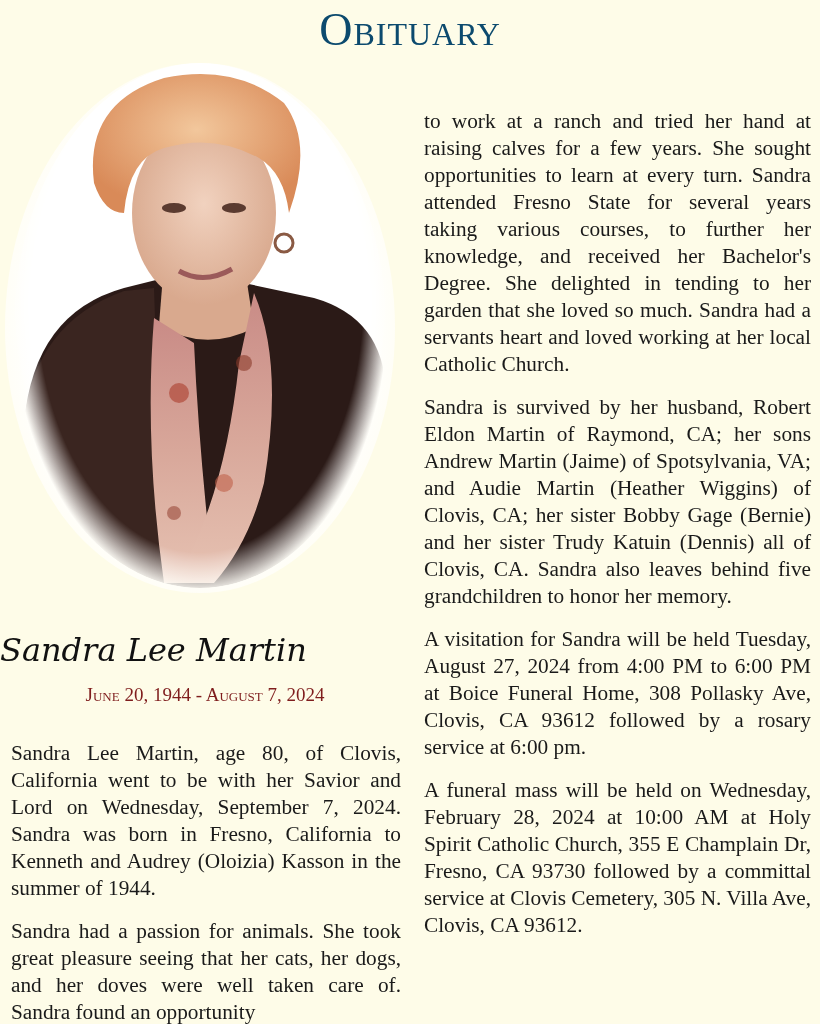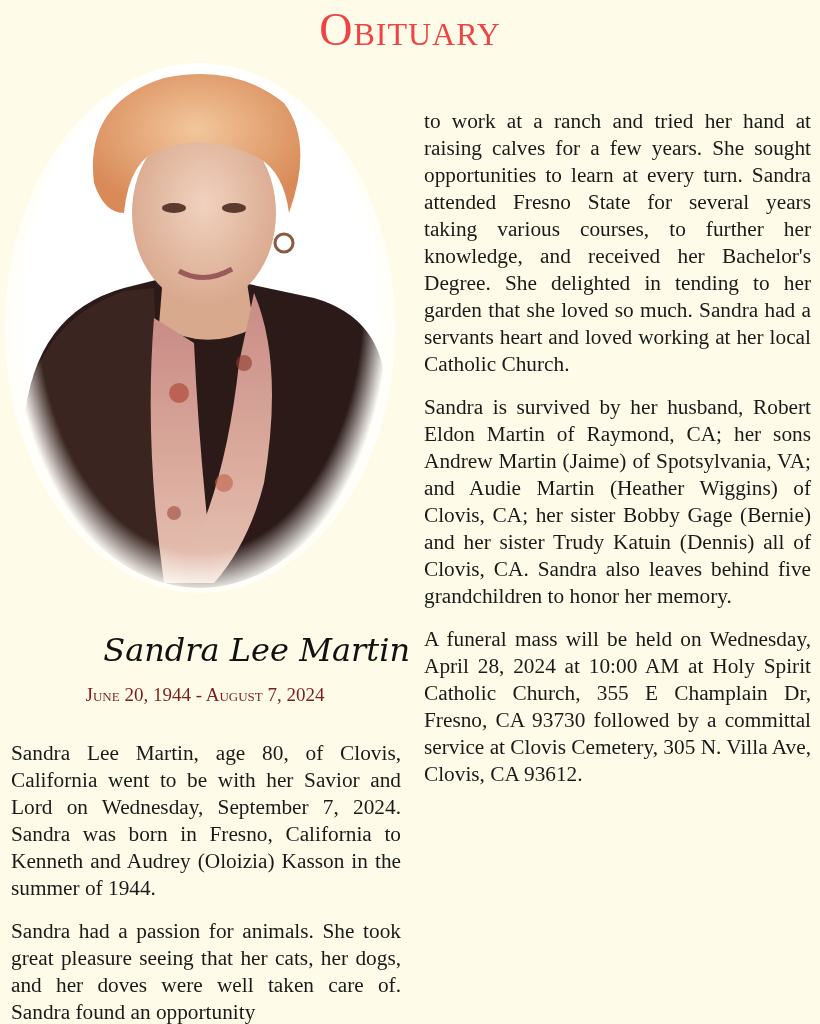--- a/index.html
+++ b/index.html
@@ -7,21 +7,21 @@
     width: 820px; height: 1024px; overflow: hidden;
     background: #fefce8;
     font-family: "Liberation Serif", "DejaVu Serif", serif;
     color: #1a1a1a;
     position: relative;
   }
   .title {
     position: absolute; left: 0; top: 4px; width: 820px;
     text-align: center;
     font-family: "Liberation Serif", serif;
-    font-size: 46px; letter-spacing: 1px; color: #ef4444;
+    font-size: 46px; letter-spacing: 1px; color: #0c4a6e;
     font-variant: small-caps;
     line-height: 52px;
   }
   .photo-wrap {
     position: absolute; left: 0; top: 55px; width: 410px; height: 545px;
   }
   .photo-glow {
     position: absolute; left: 5px; top: 8px; width: 390px; height: 530px;
     border-radius: 50%;
     background: radial-gradient(ellipse at center, #ffffff 60%, #fffdf0 80%, rgba(254,252,232,0) 100%);
@@ -30,21 +30,21 @@
     position: absolute; left: 14px; top: 8px; width: 372px; height: 525px;
     border-radius: 50%;
     overflow: hidden;
     -webkit-mask-image: radial-gradient(ellipse at 50% 45%, #000 62%, transparent 72%);
             mask-image: radial-gradient(ellipse at 50% 45%, #000 62%, transparent 72%);
   }
   .photo svg { width: 100%; height: 100%; display: block; }
 
   .name {
     position: absolute; left: 0; top: 630px; width: 410px;
-    text-align: right;
+    text-align: left;
     font-family: "DejaVu Serif", serif;
     font-style: italic;
     font-size: 32px; color: #111;
     line-height: 40px;
   }
   .dates {
     position: absolute; left: 0; top: 683px; width: 410px;
     text-align: center;
     font-family: "Liberation Serif", serif;
     font-variant: small-caps;
@@ -120,14 +120,15 @@
 <div class="dates">June 20, 1944 - August 7, 2024</div>
 
 <div class="col col-left">
   <p>Sandra Lee Martin, age 80, of Clovis, California went to be with her Savior and Lord on Wednesday, September 7, 2024. Sandra was born in Fresno, California to Kenneth and Audrey (Oloizia) Kasson in the summer of 1944.</p>
   <p>Sandra had a passion for animals. She took great pleasure seeing that her cats, her dogs, and her doves were well tak­en care of. Sandra found an opportunity</p>
 </div>
 
 <div class="col col-right">
   <p>to work at a ranch and tried her hand at raising calves for a few years. She sought opportunities to learn at every turn. San­dra attended Fresno State for several years taking various courses, to further her knowledge, and received her Bache­lor's Degree. She delighted in tending to her garden that she loved so much. San­dra had a servants heart and loved work­ing at her local Catholic Church.</p>
   <p>Sandra is survived by her husband, Rob­ert Eldon Martin of Raymond, CA; her sons Andrew Martin (Jaime) of Spotsyl­vania, VA; and Audie Martin (Heather Wiggins) of Clovis, CA; her sister Bobby Gage (Bernie) and her sister Trudy Ka­tuin (Dennis) all of Clovis, CA. Sandra also leaves behind five grandchildren to honor her memory.</p>
-  <p>A funeral mass will be held on Wednes­day, April 28, 2024 at 10:00 AM at Holy Spirit Catholic Church, 355 E Champlain Dr, Fresno, CA 93730 fol­lowed by a committal service at Clovis Cemetery, 305 N. Villa Ave, Clovis, CA 93612.</p>
+  <p>A visitation for Sandra will be held Tues­day, August 27, 2024 from 4:00 PM to 6:00 PM at Boice Funeral Home, 308 Pollasky Ave, Clovis, CA 93612 fol­lowed by a rosary service at 6:00 pm.</p>
+  <p>A funeral mass will be held on Wednes­day, February 28, 2024 at 10:00 AM at Holy Spirit Catholic Church, 355 E Champlain Dr, Fresno, CA 93730 fol­lowed by a committal service at Clovis Cemetery, 305 N. Villa Ave, Clovis, CA 93612.</p>
 </div>
 
 </body></html>

